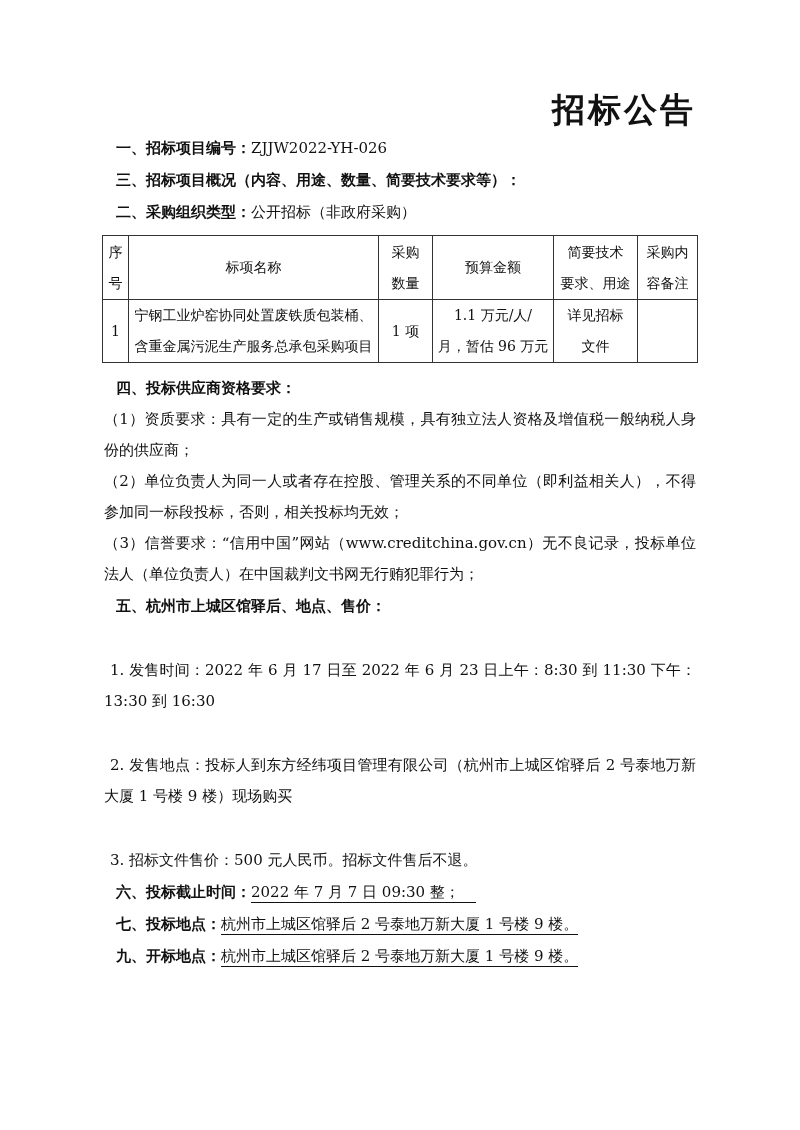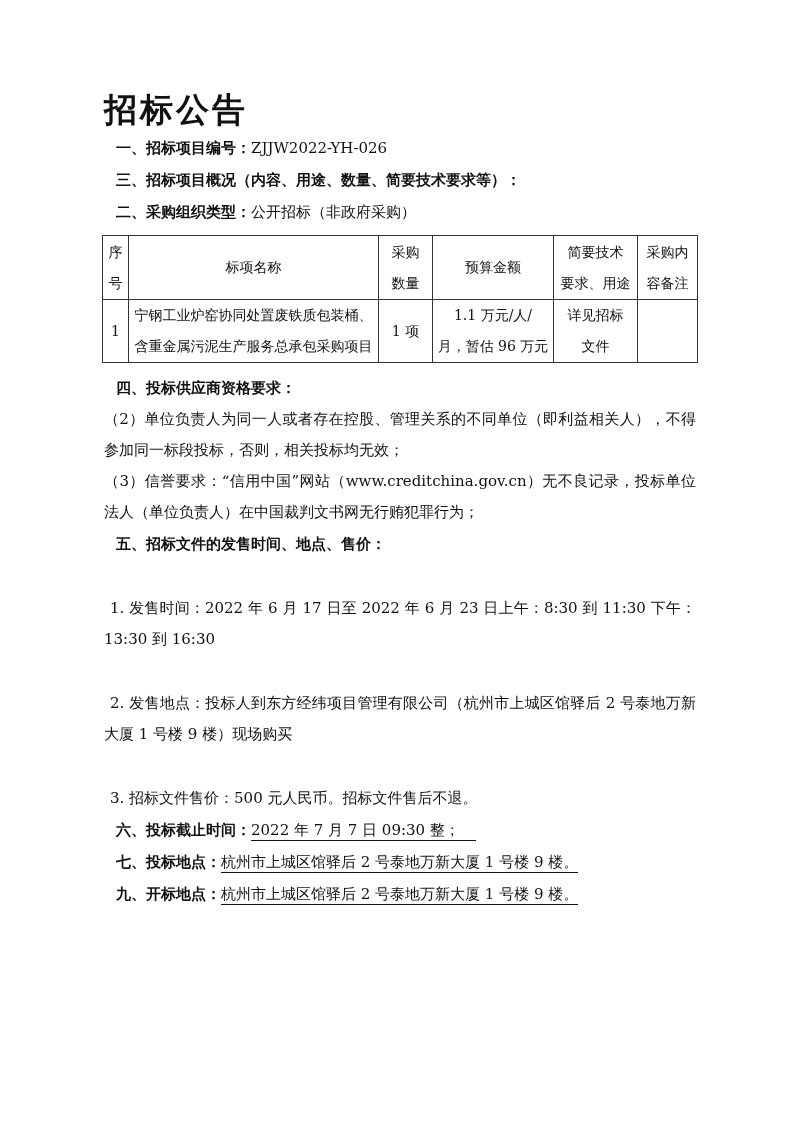--- a/index.html
+++ b/index.html
@@ -16,21 +16,21 @@
     position: absolute;
     left: 104px;
     top: 0;
     width: 592px;
   }
   .doc-title {
     margin: 88px 0 0 0;
     font-size: 33px;
     line-height: 44px;
     font-weight: bold;
-    text-align: left;
+    text-align: right;
     letter-spacing: 3px;
   }
   p { margin: 0; font-size: 15px; }
   .intro {
     margin-top: 10px;
     line-height: 31px;
     text-indent: 2em;
     text-align: justify;
   }
   .sec {
@@ -139,24 +139,25 @@
           <td>
               <div class="cell-line">详见招标</div>
               <div class="cell-line">文件</div>
             </td>
           <td></td>
         </tr>
       </tbody>
     </table>
 
     <p class="sec"><span class="lbl">四、投标供应商资格要求：</span></p>
+    <p class="item">（1）资质要求：具有一定的生产或销售规模，具有独立法人资格及增值税一般纳税人身份的供应商；</p>
     <p class="item">（2）单位负责人为同一人或者存在控股、管理关系的不同单位（即利益相关人），不得参加同一标段投标，否则，相关投标均无效；</p>
     <p class="item">（3）信誉要求：“信用中国”网站（www.creditchina.gov.cn）无不良记录，投标单位法人（单位负责人）在中国裁判文书网无行贿犯罪行为；</p>
 
-    <p class="sec"><span class="lbl">五、招标文件的发售时间、地点、售价：</span></p>
+    <p class="sec"><span class="lbl">五、杭州市上城区馆驿后、地点、售价：</span></p>
     <p class="item num">1. 发售时间：2022 年 6 月 17 日至 2022 年 6 月 23 日上午：8:30 到 11:30 下午：13:30 到 16:30</p>
     <p class="item num">2. 发售地点：投标人到东方经纬项目管理有限公司（杭州市上城区馆驿后 2 号泰地万新大厦 1 号楼 9 楼）现场购买</p>
     <p class="item num">3. 招标文件售价：500 元人民币。招标文件售后不退。</p>
 
     <p class="sec"><span class="lbl">六、投标截止时间：</span><span class="u u-ext">2022 年 7 月 7 日 09:30 整；</span></p>
 
     <p class="sec"><span class="lbl">七、投标地点：</span><span class="u">杭州市上城区馆驿后 2 号泰地万新大厦 1 号楼 9 楼。</span></p>
 
 
     <p class="sec"><span class="lbl">九、开标地点：</span><span class="u">杭州市上城区馆驿后 2 号泰地万新大厦 1 号楼 9 楼。</span></p>

